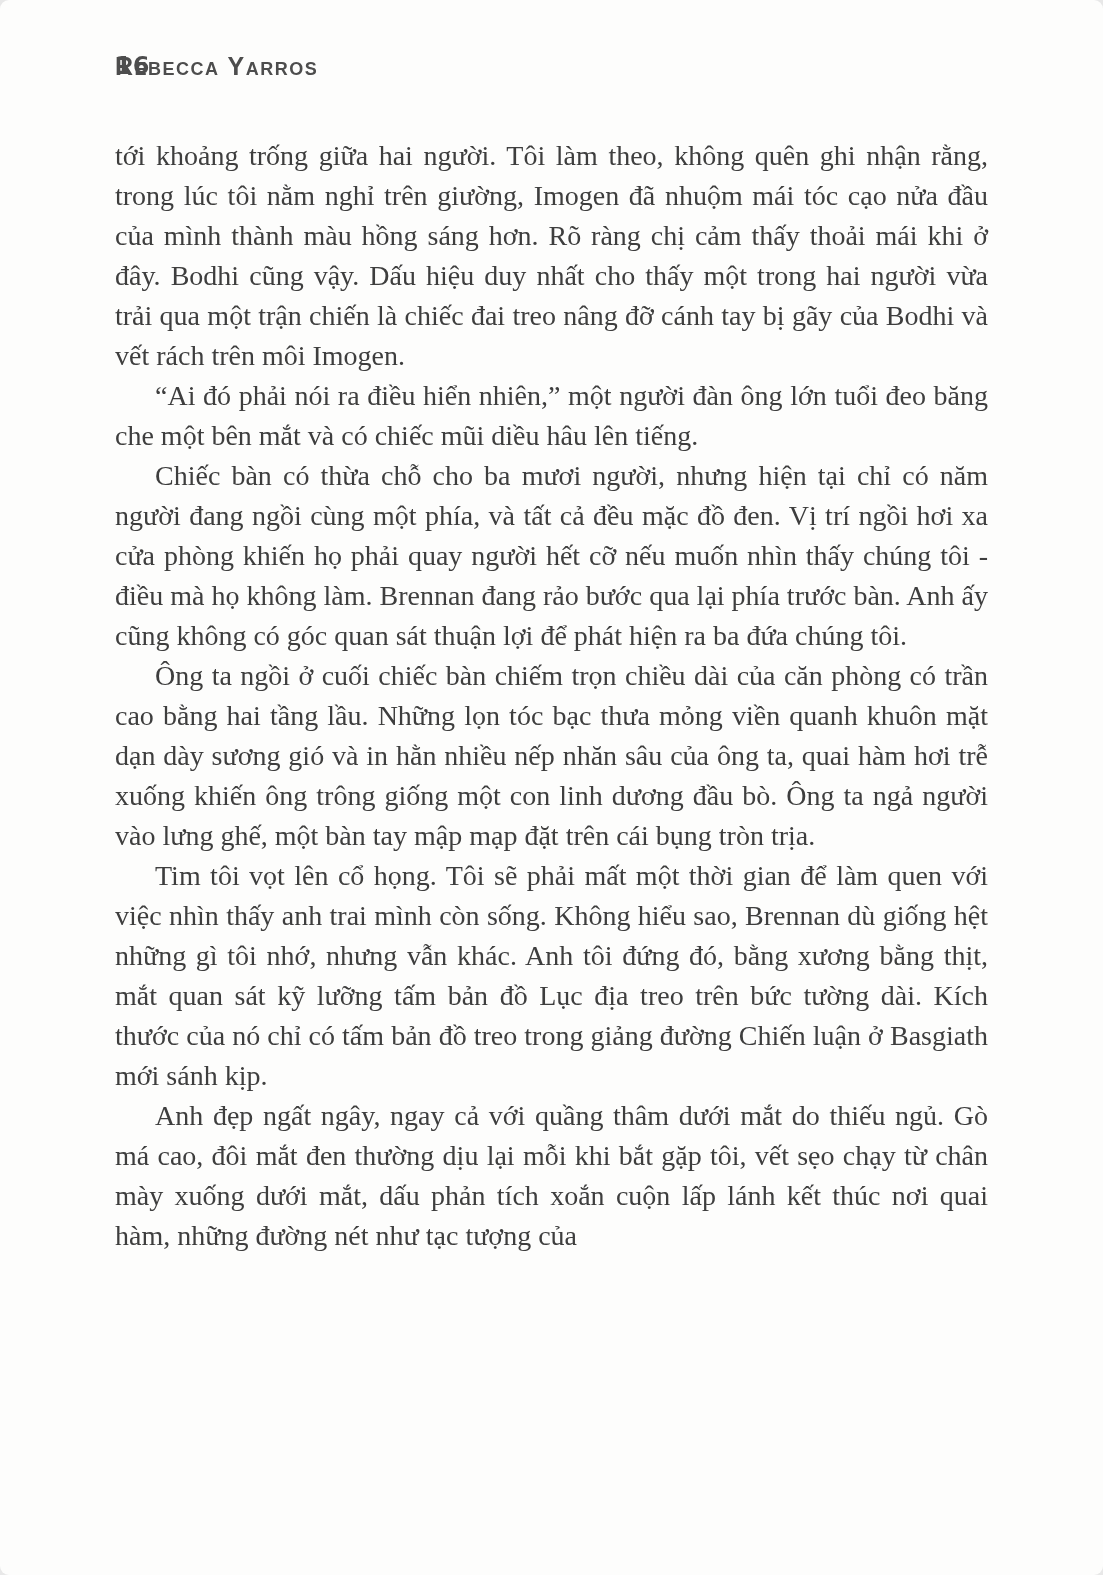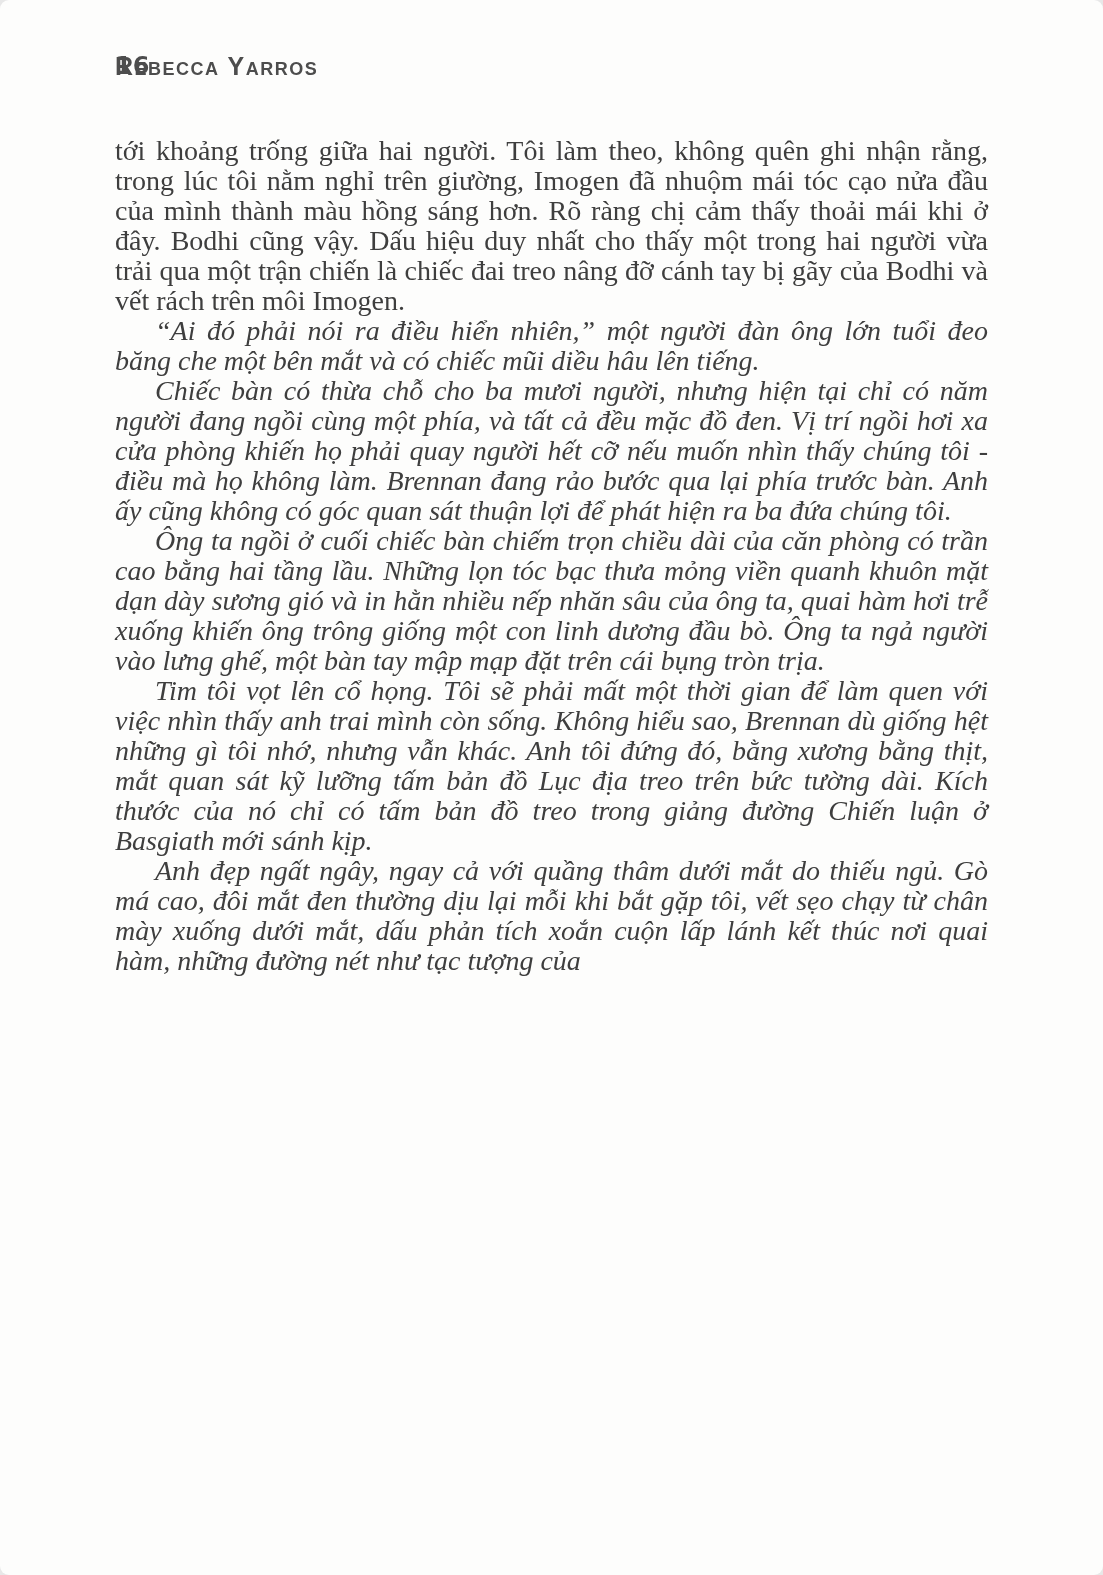--- a/index.html
+++ b/index.html
@@ -45,34 +45,33 @@
     font-size: 25px;
     font-weight: 700;
     letter-spacing: 1.5px;
     color: #4d4d4d;
   }
 
   
   .page-body {
     margin-top: 50px;
     font-size: 28px;
-    line-height: 30px;
+    line-height: 40px;
     color: #3e3e3e;
     text-align: justify;
     text-justify: inter-word;
   }
 
   .page-body p {
     margin: 0;
     padding: 0;
   }
 
   .page-body p.indent {
     text-indent: 40px;
-    font-style: italic;
   }
 </style>
 </head>
 <body>
 
 <div class="book-page">
 
   <header class="page-header">
     <span class="page-number">16</span>
     <span class="author-name">Rebecca Yarros</span>

